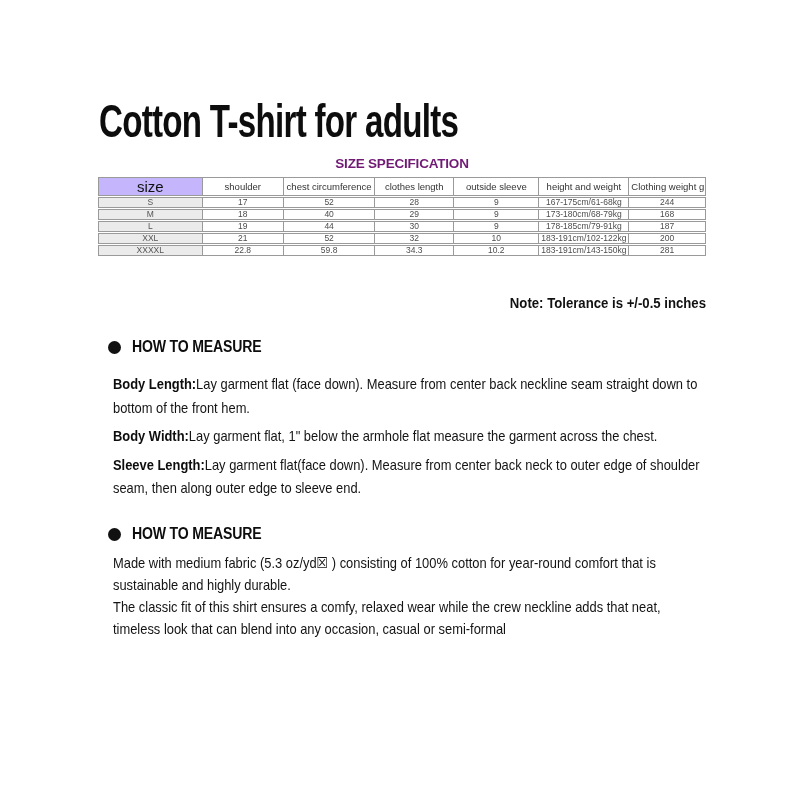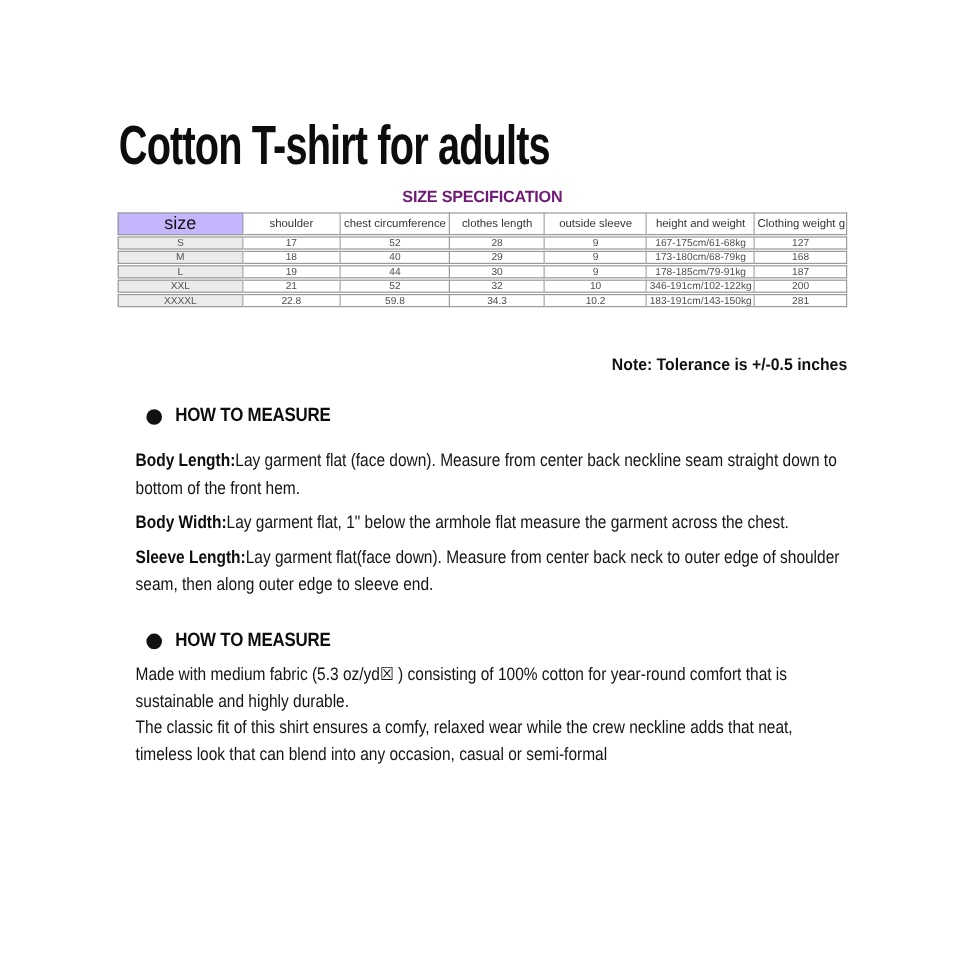--- a/index.html
+++ b/index.html
@@ -35,21 +35,21 @@
   .size-table thead th { height:15px; font-size:9.5px; font-weight:normal; color:#333; }
   .size-table thead th:first-child { font-size:15px; color:#111; background:#c4b5fd; }
   .size-table tbody td { height:11px; font-size:8.5px; line-height:9px; color:#4d4d4d; }
   .size-table tbody td:first-child { background:#ebebeb; color:#555; }
   .note {
     position:absolute; left:98px; top:295px; width:608px;
     text-align:right; font-size:14px; font-weight:bold; color:#111;
     transform:scaleX(0.94); transform-origin:right top;
   }
   .measure-heading {
-    position:absolute; left:122px; display:flex; align-items:center; gap:11px;
+    position:absolute; left:108px; display:flex; align-items:center; gap:11px;
   }
   .measure-heading .bullet {
     width:13px; height:13px; background:#111; border-radius:50%; flex:0 0 auto;
   }
   .measure-heading .heading-text {
     font-size:16px; font-weight:bold; color:#0d0d0d; letter-spacing:-0.2px;
     white-space:nowrap; transform:scaleX(0.88); transform-origin:left center;
   }
   .heading-1 { top:338px; }
   .heading-2 { top:525px; }
@@ -95,21 +95,21 @@
         </tr>
     </thead>
     <tbody>
         <tr>
           <td>S</td>
           <td>17</td>
           <td>52</td>
           <td>28</td>
           <td>9</td>
           <td>167-175cm/61-68kg</td>
-          <td>127</td>
+          <td>244</td>
         </tr>
         <tr>
           <td>M</td>
           <td>18</td>
           <td>40</td>
           <td>29</td>
           <td>9</td>
           <td>173-180cm/68-79kg</td>
           <td>168</td>
         </tr>
@@ -121,21 +121,21 @@
           <td>9</td>
           <td>178-185cm/79-91kg</td>
           <td>187</td>
         </tr>
         <tr>
           <td>XXL</td>
           <td>21</td>
           <td>52</td>
           <td>32</td>
           <td>10</td>
-          <td>346-191cm/102-122kg</td>
+          <td>183-191cm/102-122kg</td>
           <td>200</td>
         </tr>
         <tr>
           <td>XXXXL</td>
           <td>22.8</td>
           <td>59.8</td>
           <td>34.3</td>
           <td>10.2</td>
           <td>183-191cm/143-150kg</td>
           <td>281</td>

